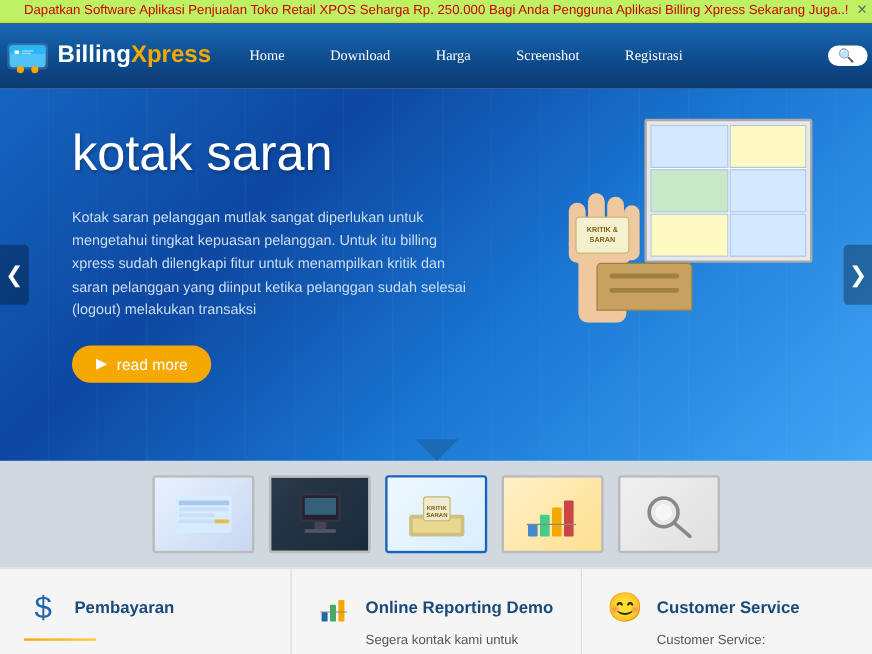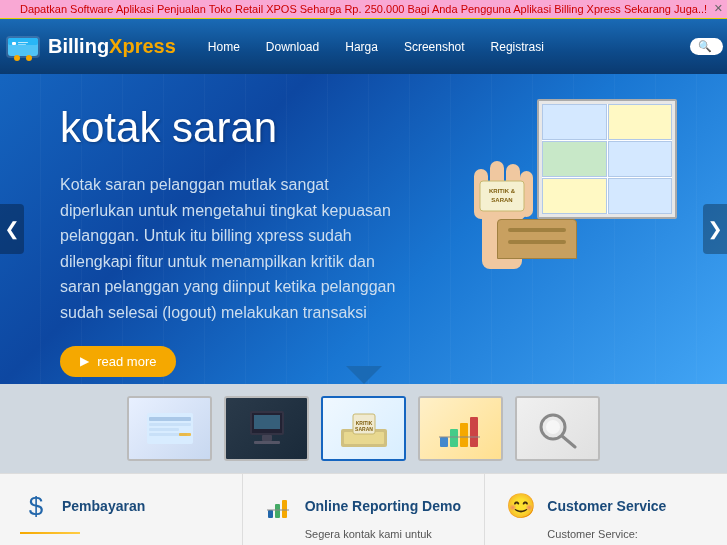--- a/index.html
+++ b/index.html
@@ -1,20 +1,20 @@
 <!DOCTYPE html>
 <html><head>
   <meta charset="utf-8">
   <style>
     * { margin: 0; padding: 0; box-sizing: border-box; }
     body { width: 727px; height: 545px; overflow: hidden; font-family: Arial, sans-serif; }
 
     
     .top-banner {
-      background: #f9a8d4;
+      background: #bef264;
       border-bottom: 1px solid #e0d000;
       padding: 3px 8px;
       font-size: 11px;
       color: #cc0000;
       text-align: center;
       position: relative;
     }
     .top-banner-close {
       position: absolute;
       right: 4px;
@@ -46,21 +46,22 @@
       font-size: 20px;
       font-weight: bold;
     }
     .logo-billing { color: #fff; }
     .logo-xpress { color: #f5a800; }
 
     nav {
       display: flex;
       align-items: center;
       flex: 1;
-      gap: 2px;
+      gap: 14px;
+      font-family: Liberation Serif, serif;
     }
     .nav-item {
       color: #fff;
       font-size: 12px;
       padding: 6px 12px;
       cursor: pointer;
       border-radius: 3px;
       white-space: nowrap;
     }
 
@@ -133,21 +134,21 @@
       z-index: 2;
     }
     .hero-title {
       font-size: 42px;
       color: #fff;
       font-weight: 300;
       margin-bottom: 20px;
       text-shadow: 1px 1px 3px rgba(0,0,0,0.3);
     }
     .hero-text {
-      font-size: 16px;
+      font-size: 12px;
       color: #cde;
       line-height: 1.6;
       max-width: 340px;
     }
 
     
     .hero-img-container {
       position: absolute;
       right: 50px;
       top: 15px;

